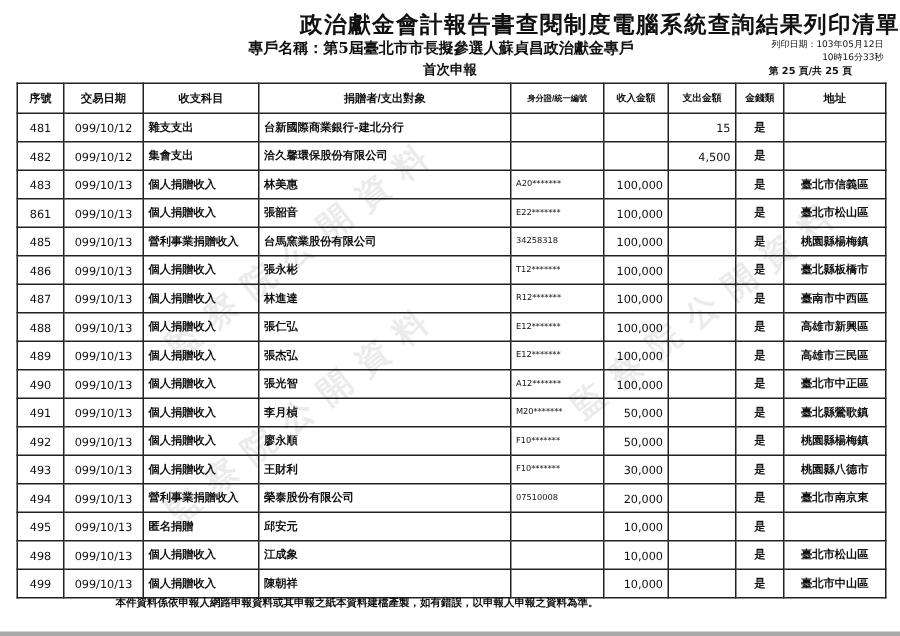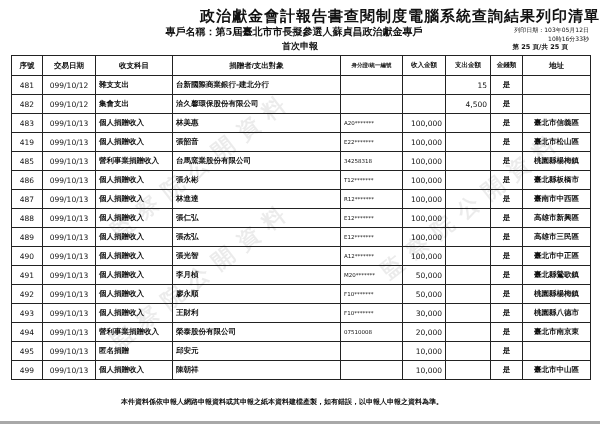--- a/index.html
+++ b/index.html
@@ -11,21 +11,21 @@
   .print-date { position:absolute; right:11px; top:25px; font-size:6px; text-align:right; line-height:9px; }
   .page-info { position:absolute; right:32px; top:43px; font-size:6.5px; font-weight:bold; }
   table { position:absolute; left:11px; top:55px; border-collapse:collapse; table-layout:fixed; width:579px; }
   th, td { border:1px solid #222; height:18px; padding:0 3px; font-size:7.5px; white-space:nowrap; overflow:hidden; }
   th { height:19px; font-weight:bold; font-size:7.5px; text-align:center; font-family:Liberation Sans, sans-serif; }
   td.c { text-align:center; }
   td.r { text-align:right; }
   td.small { font-size:5.5px; }
   td.name { font-family:"DejaVu Serif", serif; font-weight:bold; }
   table { border:1.5px solid #111; }
-  .footnote { position:absolute; left:0; width:476px; top:397px; text-align:center; font-size:7px; font-weight:bold; font-family:"DejaVu Serif", serif;margin-left:44px; }
+  .footnote { position:absolute; left:0; width:476px; top:397px; text-align:center; font-size:7px; font-weight:bold; font-family:"DejaVu Serif", serif; }
   .bottom-bar { position:absolute; left:0; top:421px; width:600px; height:3px; background:#a8a8a8; }
   .watermark { position:absolute; font-size:22px; color:rgba(0,0,0,0.08); transform:rotate(-38deg); font-weight:bold; pointer-events:none; font-family:"DejaVu Serif", serif; letter-spacing:10px; }
 </style>
 </head>
 <body>
 
 <div class="title">政治獻金會計報告書查閱制度電腦系統查詢結果列印清單</div>
 <div class="subtitle">專戶名稱：第5屆臺北市市長擬參選人蘇貞昌政治獻金專戶</div>
 <div class="report-type">首次申報</div>
 <div class="print-date">
@@ -87,21 +87,21 @@
         <td class="c">099/10/13</td>
         <td class="name">個人捐贈收入</td>
         <td class="name">林美惠</td>
         <td class="small">A20*******</td>
         <td class="r">100,000</td>
         <td class="r"></td>
         <td class="c name">是</td>
         <td class="c name">臺北市信義區</td>
       </tr>
       <tr>
-        <td class="c">419</td>
+        <td class="c">861</td>
         <td class="c">099/10/13</td>
         <td class="name">個人捐贈收入</td>
         <td class="name">張韶音</td>
         <td class="small">E22*******</td>
         <td class="r">100,000</td>
         <td class="r"></td>
         <td class="c name">是</td>
         <td class="c name">臺北市松山區</td>
       </tr>
       <tr>
@@ -219,20 +219,31 @@
         <td class="c">099/10/13</td>
         <td class="name">匿名捐贈</td>
         <td class="name">邱安元</td>
         <td class="small"></td>
         <td class="r">10,000</td>
         <td class="r"></td>
         <td class="c name">是</td>
         <td class="c name"></td>
       </tr>
       <tr>
+        <td class="c">498</td>
+        <td class="c">099/10/13</td>
+        <td class="name">個人捐贈收入</td>
+        <td class="name">江成象</td>
+        <td class="small"></td>
+        <td class="r">10,000</td>
+        <td class="r"></td>
+        <td class="c name">是</td>
+        <td class="c name">臺北市松山區</td>
+      </tr>
+      <tr>
         <td class="c">499</td>
         <td class="c">099/10/13</td>
         <td class="name">個人捐贈收入</td>
         <td class="name">陳朝祥</td>
         <td class="small"></td>
         <td class="r">10,000</td>
         <td class="r"></td>
         <td class="c name">是</td>
         <td class="c name">臺北市中山區</td>
       </tr>

